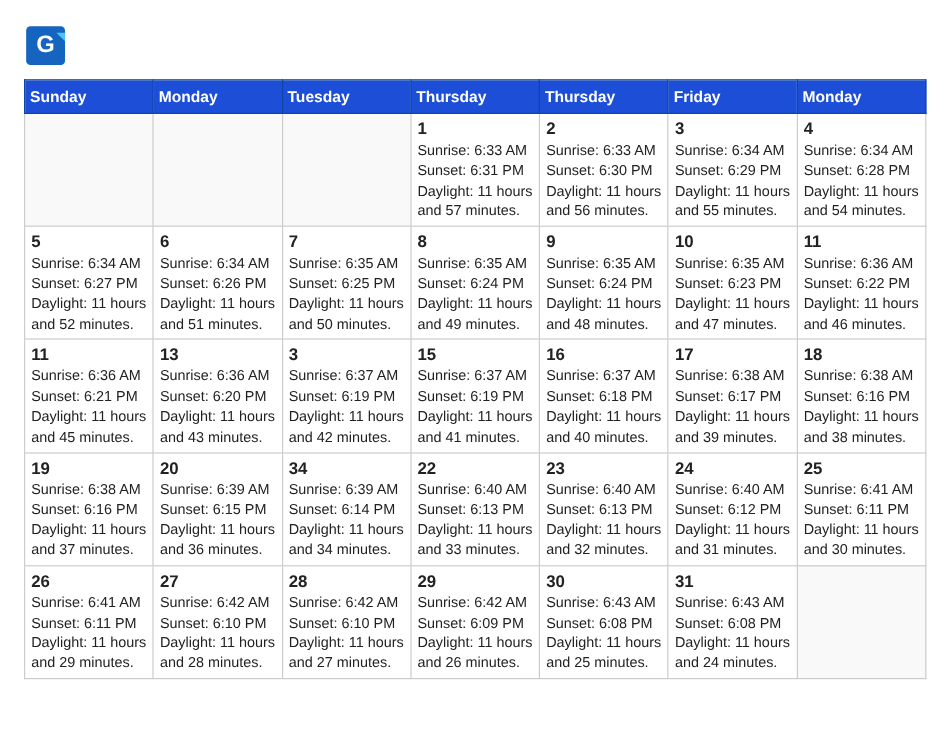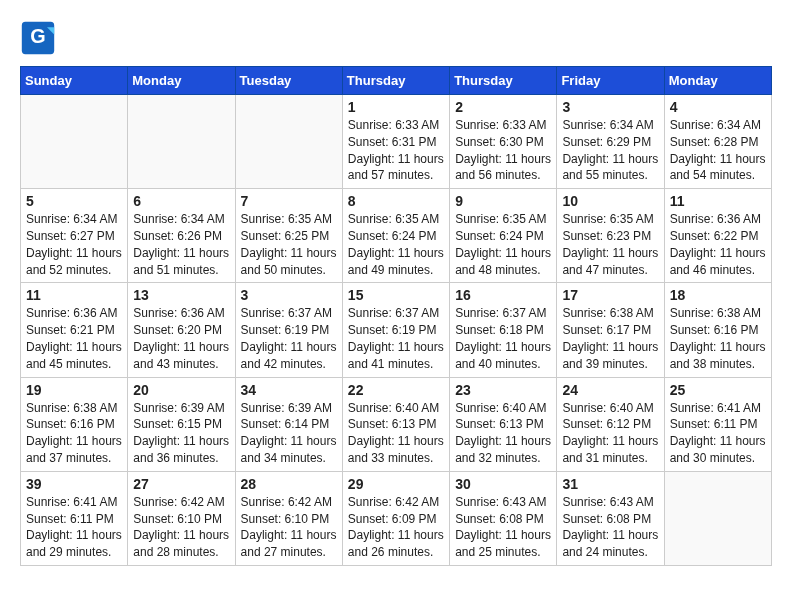--- a/index.html
+++ b/index.html
@@ -214,21 +214,21 @@
           <div class="day-num">24</div>
           <div class="cell-text">Sunrise: 6:40 AM<br>Sunset: 6:12 PM<br>Daylight: 11 hours and 31 minutes.</div>
         </td>
         <td>
           <div class="day-num">25</div>
           <div class="cell-text">Sunrise: 6:41 AM<br>Sunset: 6:11 PM<br>Daylight: 11 hours and 30 minutes.</div>
         </td>
       </tr>
       <tr>
         <td>
-          <div class="day-num">39</div>
+          <div class="day-num">26</div>
           <div class="cell-text">Sunrise: 6:41 AM<br>Sunset: 6:11 PM<br>Daylight: 11 hours and 29 minutes.</div>
         </td>
         <td>
           <div class="day-num">27</div>
           <div class="cell-text">Sunrise: 6:42 AM<br>Sunset: 6:10 PM<br>Daylight: 11 hours and 28 minutes.</div>
         </td>
         <td>
           <div class="day-num">28</div>
           <div class="cell-text">Sunrise: 6:42 AM<br>Sunset: 6:10 PM<br>Daylight: 11 hours and 27 minutes.</div>
         </td>

